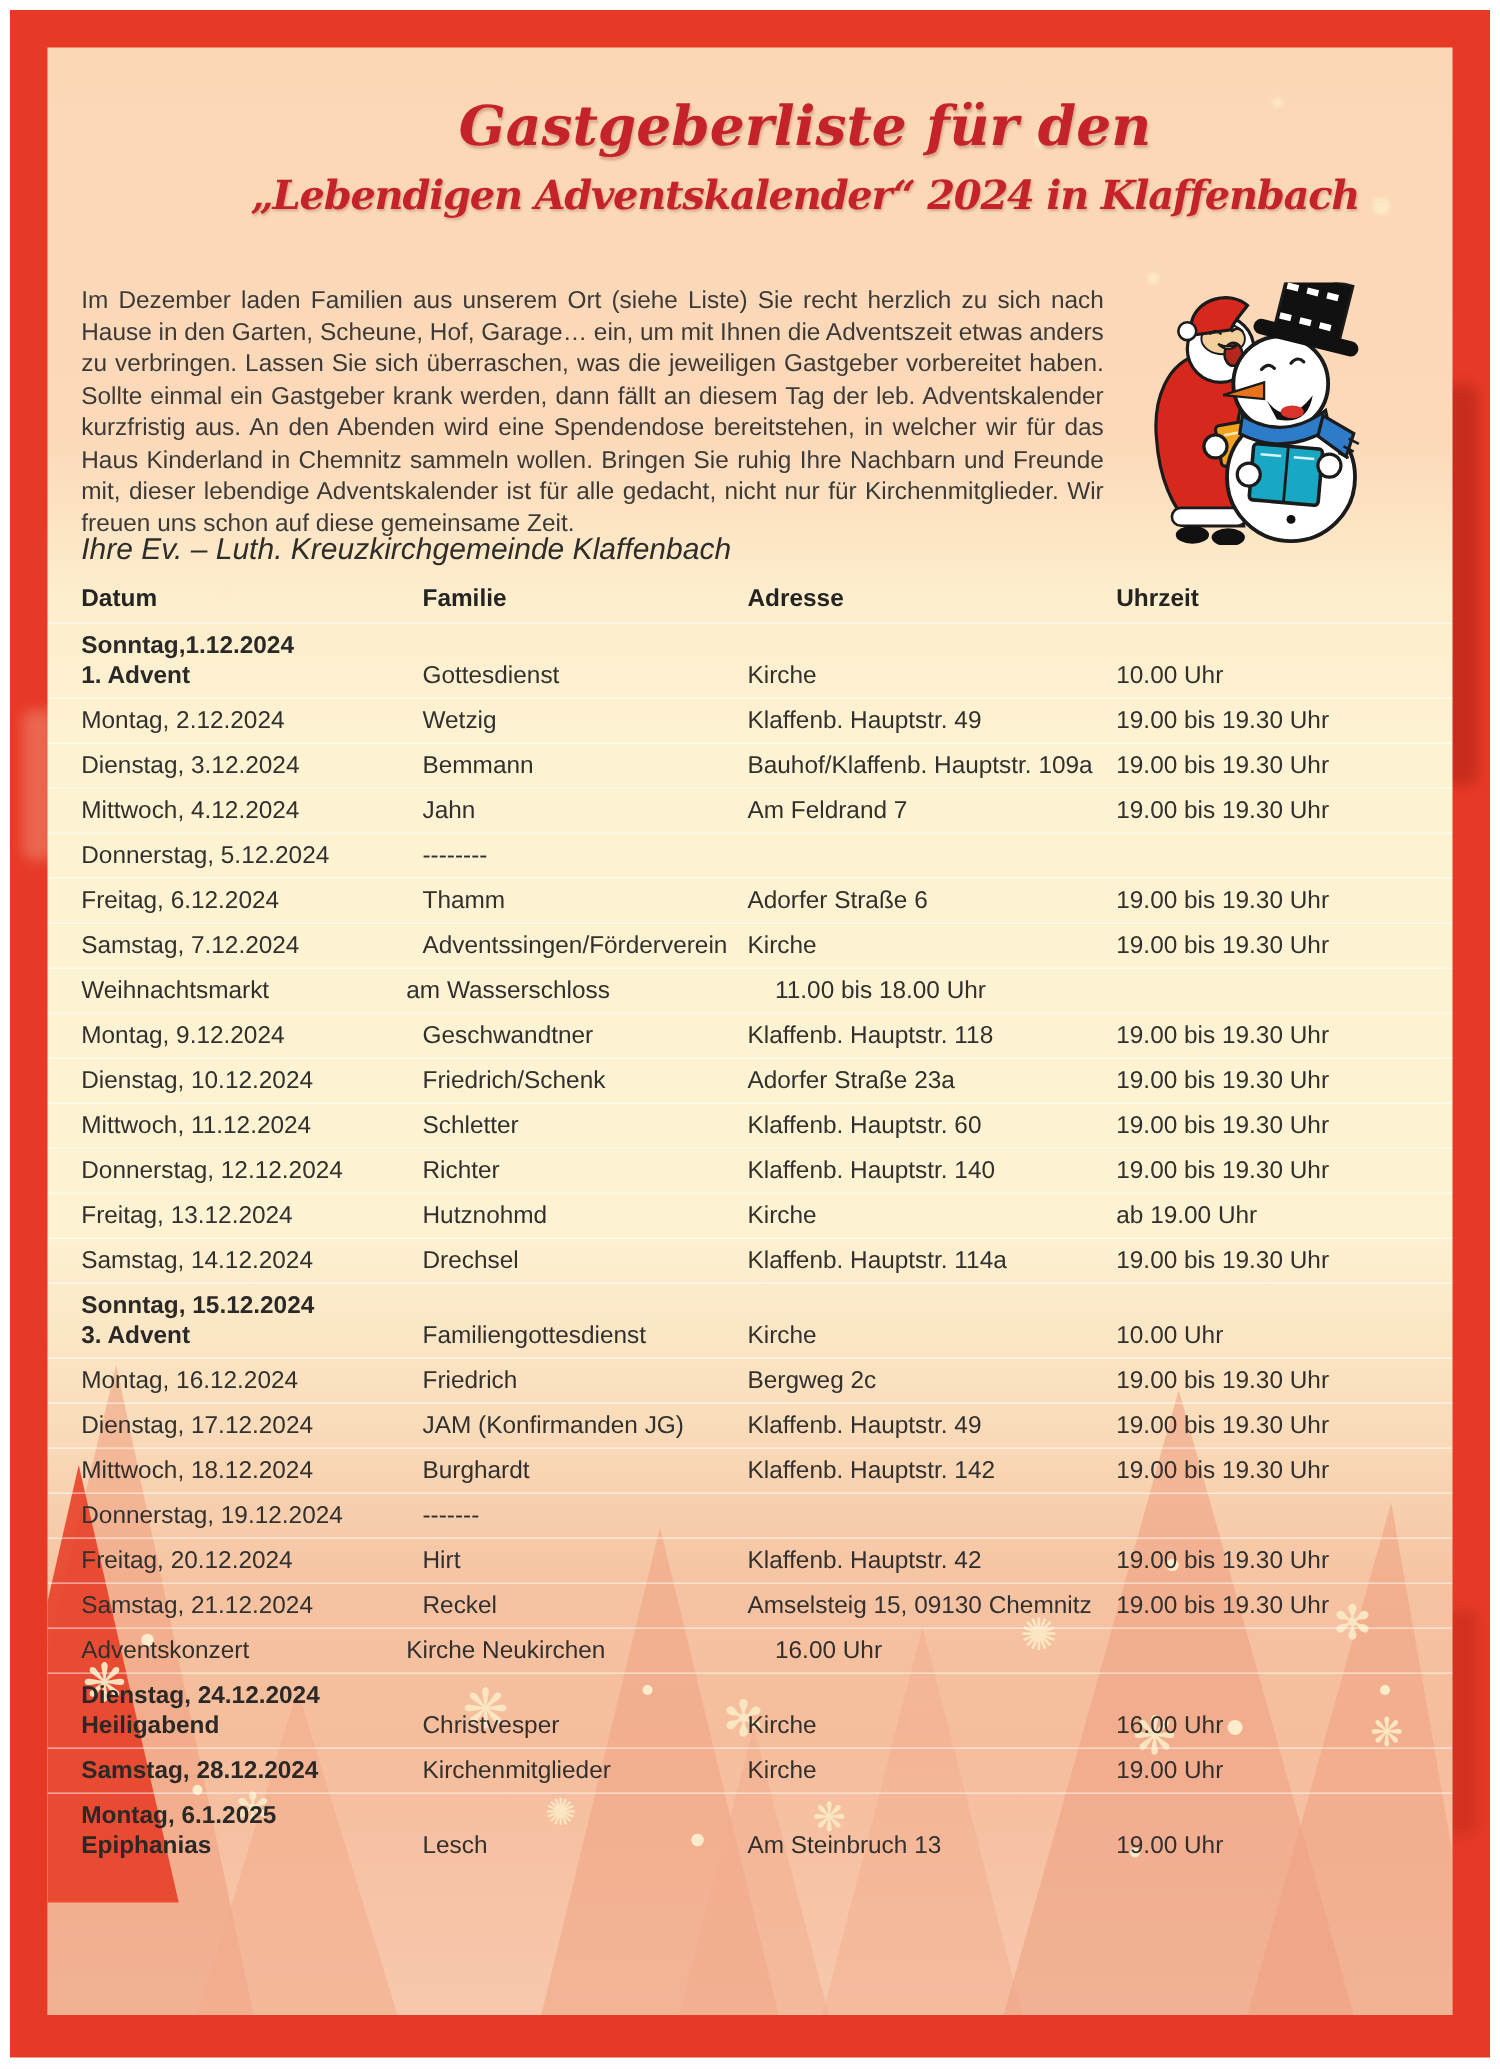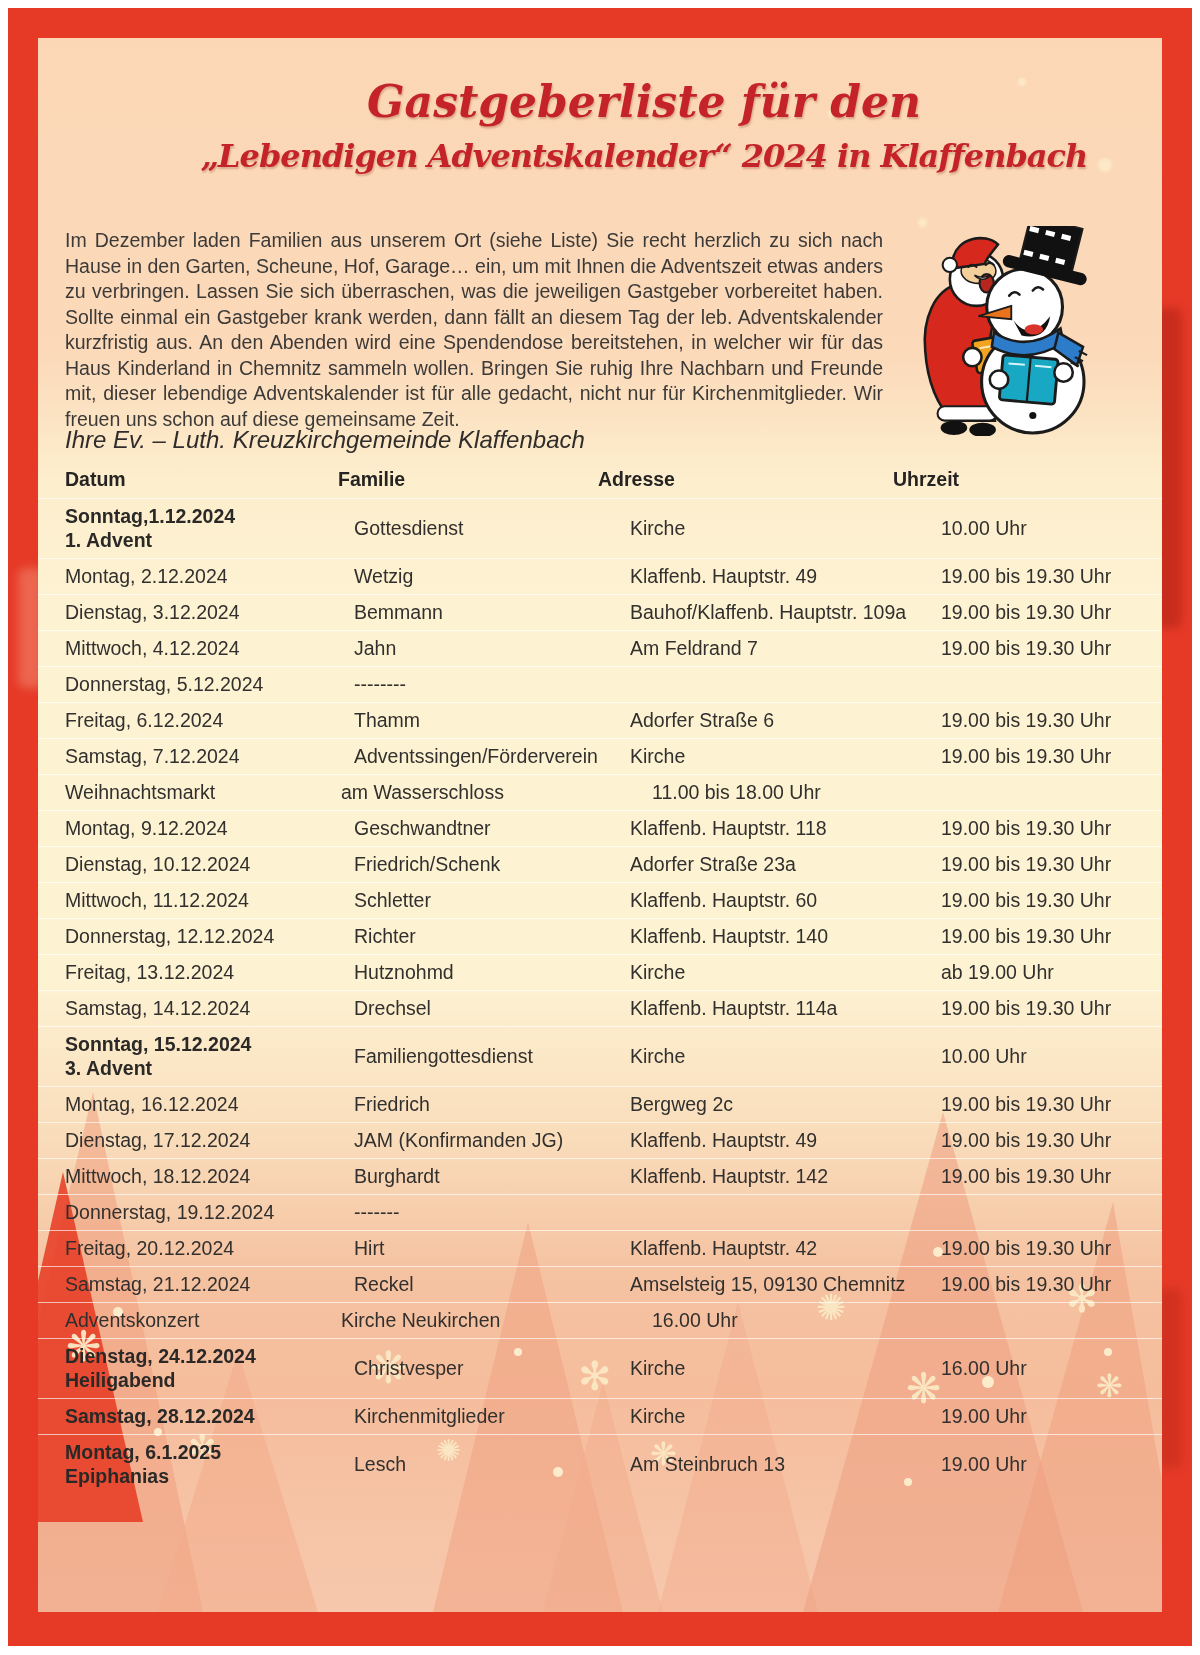--- a/index.html
+++ b/index.html
@@ -25,23 +25,23 @@
   .title1{top:38px;font-size:44px;}
   .title2{top:99px;font-size:32px;letter-spacing:-1px;}
 
   .intro{position:absolute;left:27px;top:190px;width:818px;margin:0;font-size:19.5px;
     line-height:25.5px;color:#3c3a38;text-align:justify;}
   .signature{position:absolute;left:27px;top:388px;margin:0;font-size:24px;font-style:italic;color:#2f2d2b;}
 
   .illustration{position:absolute;left:858px;top:188px;width:206px;height:210px;}
 
   .table{position:absolute;left:0;top:424px;width:1124px;color:#32302e;font-size:19.5px;line-height:24px;}
-  .trow{display:flex;padding:5px 10px 6px 27px;min-height:24px;align-items:center;}
+  .trow{display:flex;padding:5px 10px 6px 27px;min-height:24px;align-items:flex-end;}
   .thead{font-weight:bold;color:#262422;padding-bottom:7px;}
-  .row{border-top:1px solid rgba(255,255,255,.65);gap:16px;}
+  .row{border-top:1px solid rgba(255,255,255,.65);}
   .c1{flex:0 0 273px;}
   .c2{flex:0 0 260px;}
   .c3{flex:0 0 295px;}
   .c4{flex:1 1 auto;}
   .row.bold .c1{font-weight:bold;color:#2b2927;}
 </style>
 </head>
 <body>
 
 <div class="poster">

